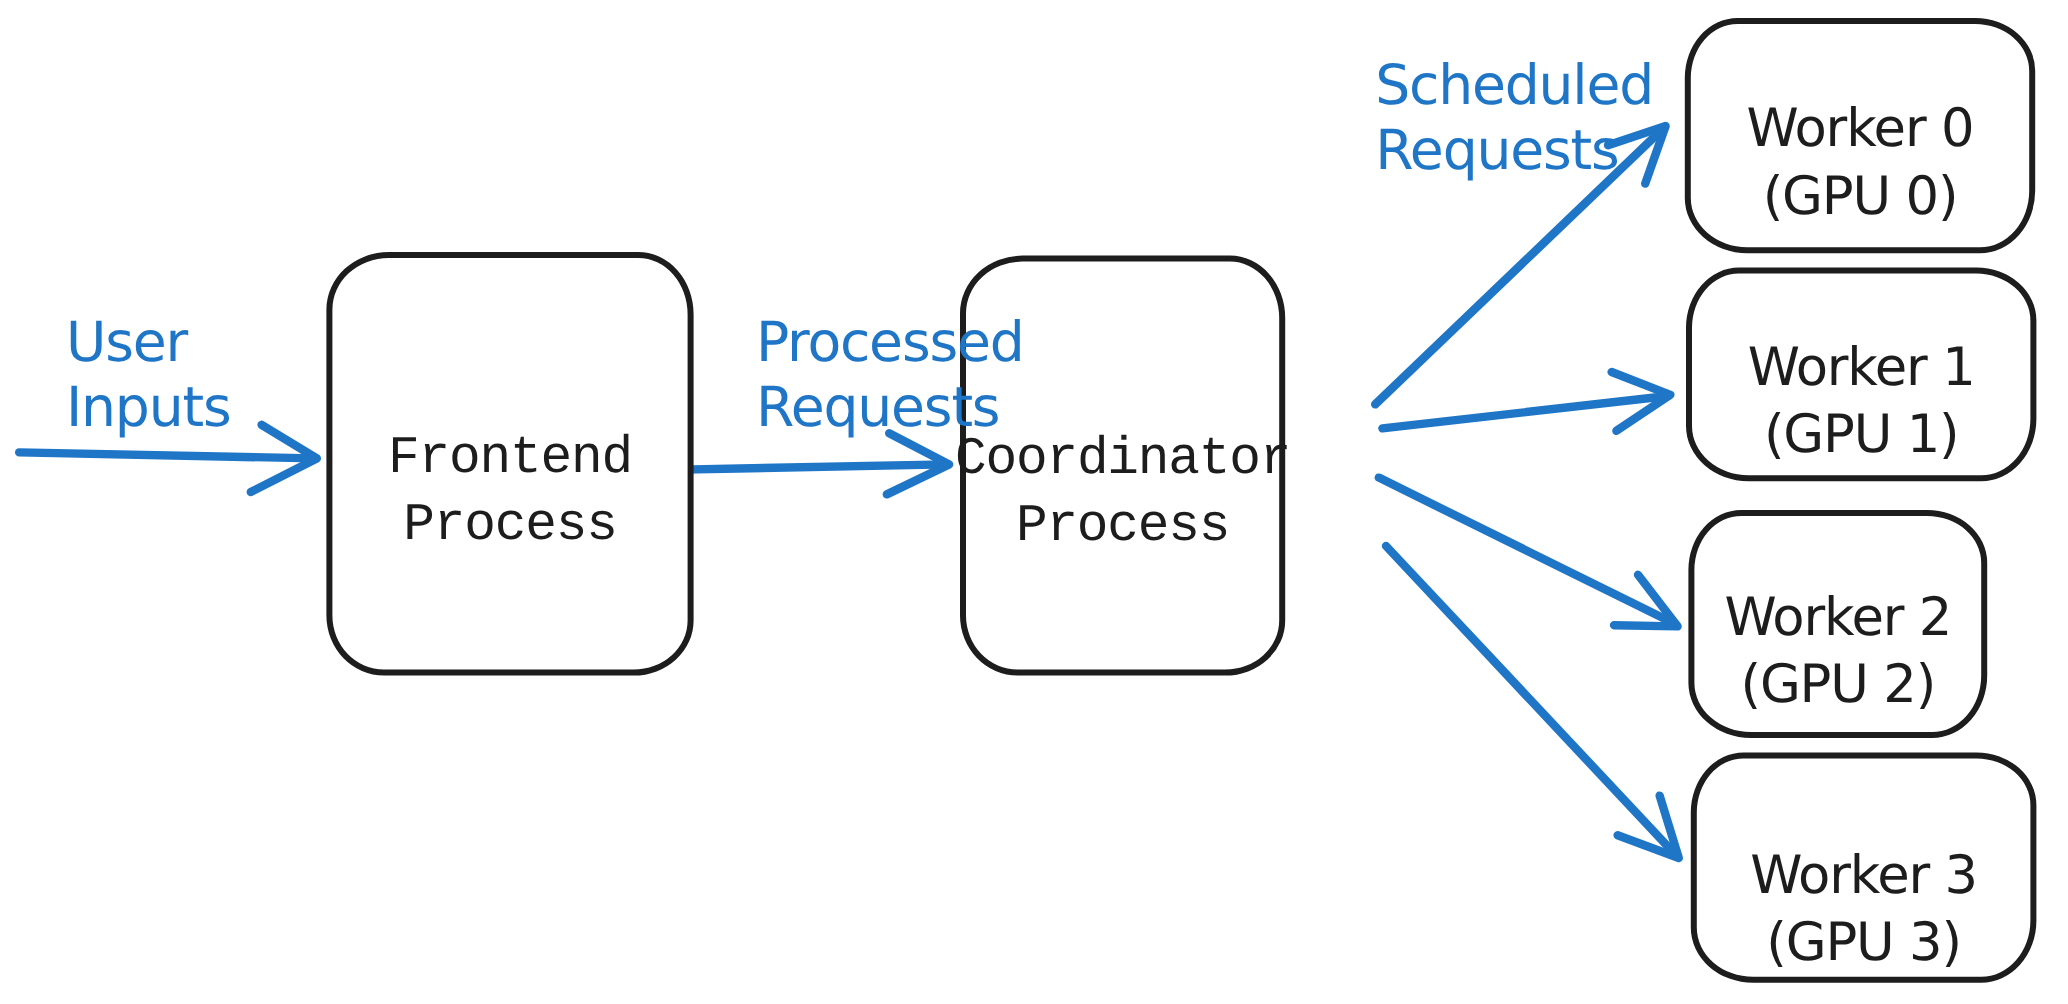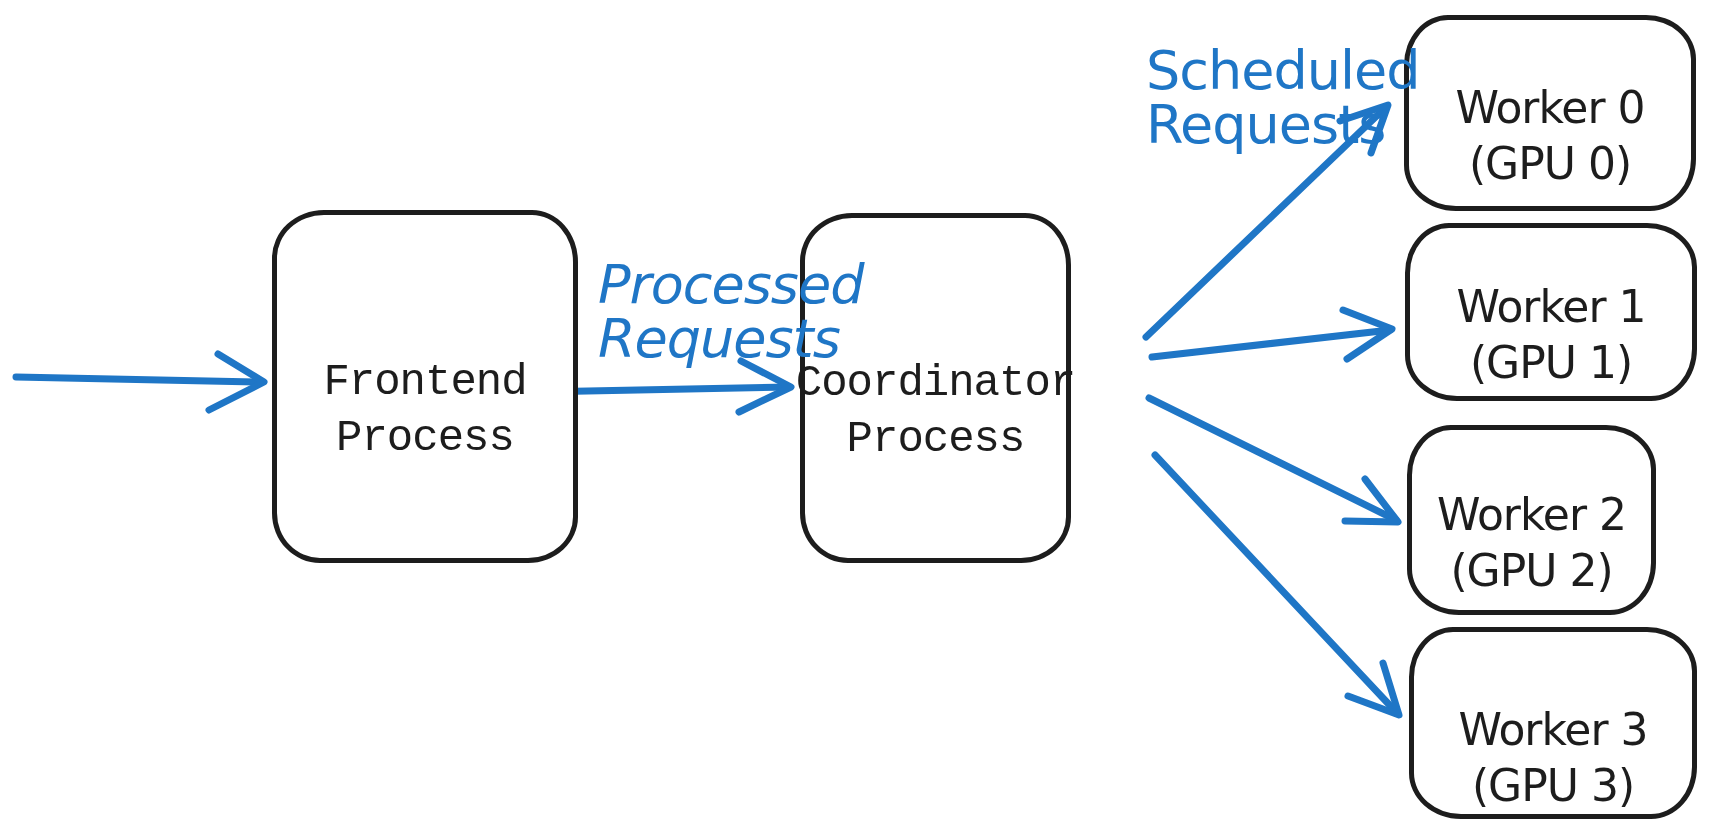--- a/index.html
+++ b/index.html
@@ -46,21 +46,21 @@
     text-align: center;
     font-size: 44px;
     line-height: 56px;
     color: #1d1d1d;
     letter-spacing: -1px;
     margin-top: 46px;
   }
   .edge-label {
     position: absolute;
     white-space: pre-line;
-    font-size: 54px;
+    font-size: 46px;
     line-height: 54px;
     color: #1f76c6;
     letter-spacing: -1px;
     font-weight: 500;
   }
 </style>
 </head>
 <body>
 
 <div class="canvas">
@@ -118,20 +118,22 @@
   <div class="node worker" style="left:1407px; top:425px; width:249px; height:190px;">
     <span>Worker 2
 (GPU 2)</span>
   </div>
 
   <div class="node worker" style="left:1409px; top:627px; width:288px; height:192px;align-items:flex-end;">
     <span>Worker 3
 (GPU 3)</span>
   </div>
 
+  <div class="edge-label" style="left:55px; top:258px;">User
+Inputs</div>
 
-  <div class="edge-label" style="left:598px; top:258px;font-style:italic;">Processed
+  <div class="edge-label" style="left:630px; top:258px;">Processed
 Requests</div>
 
   <div class="edge-label" style="left:1146px; top:44px;">Scheduled
 Requests</div>
 
 </div>
 
 </body></html>

